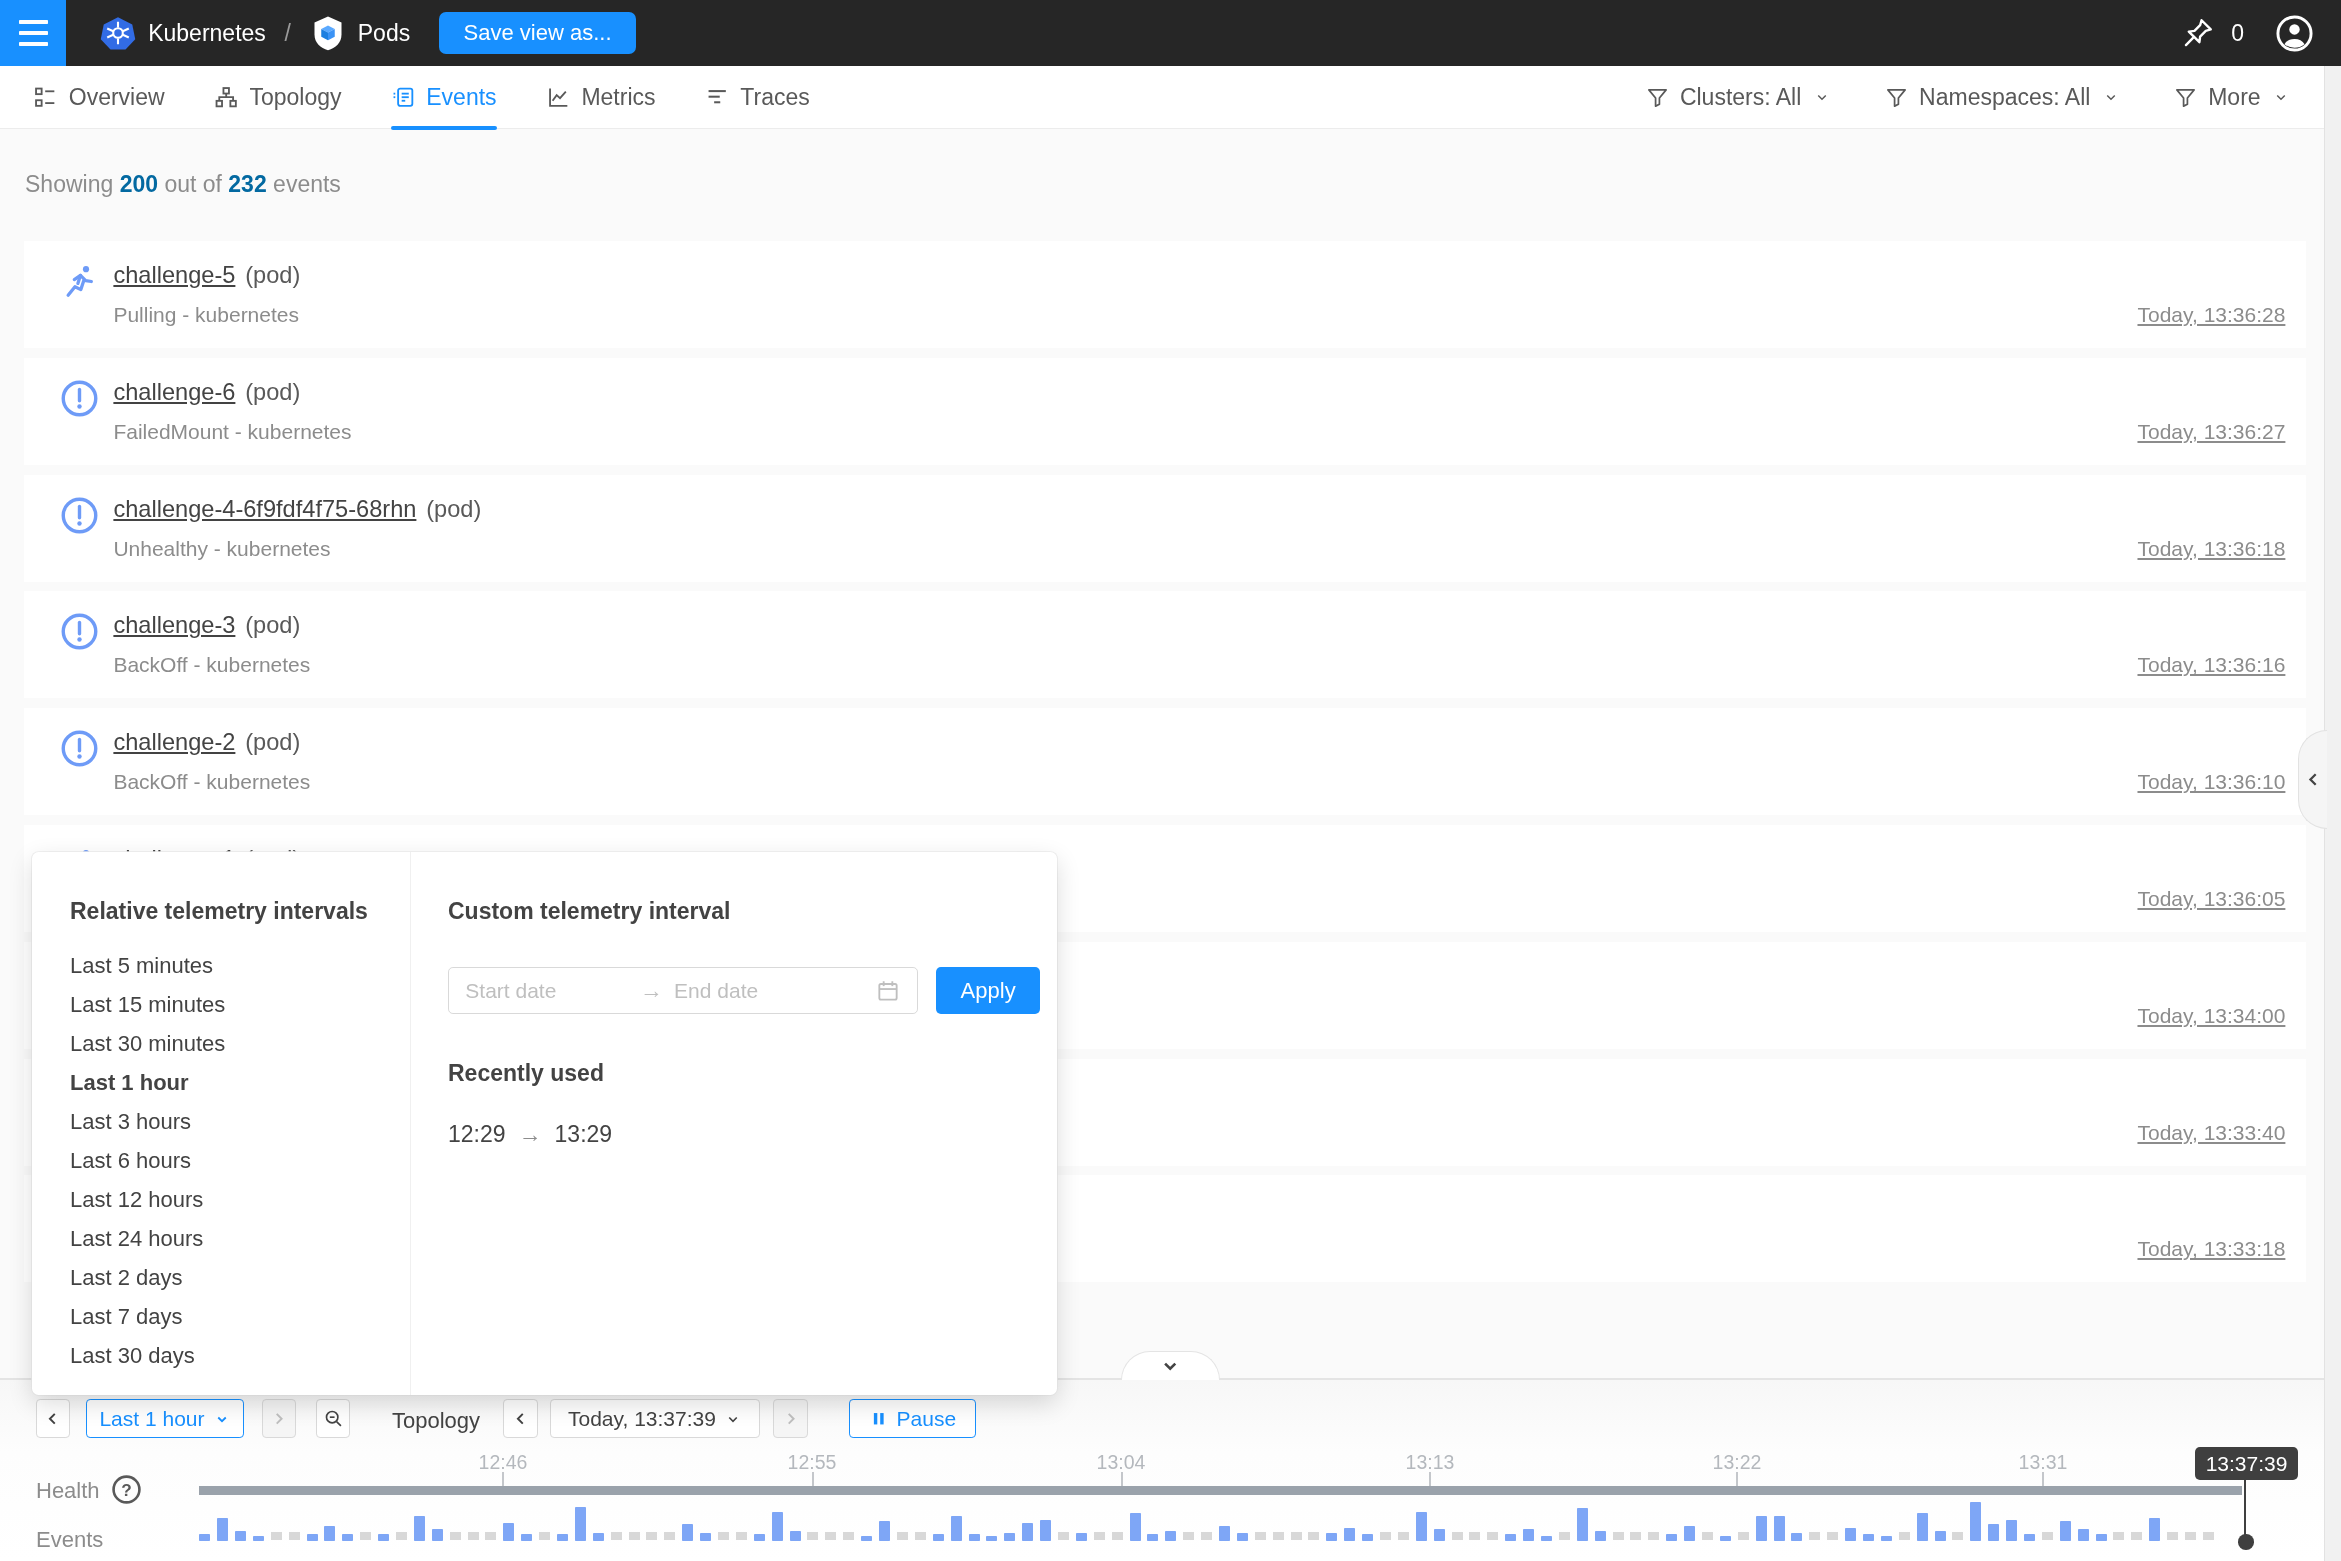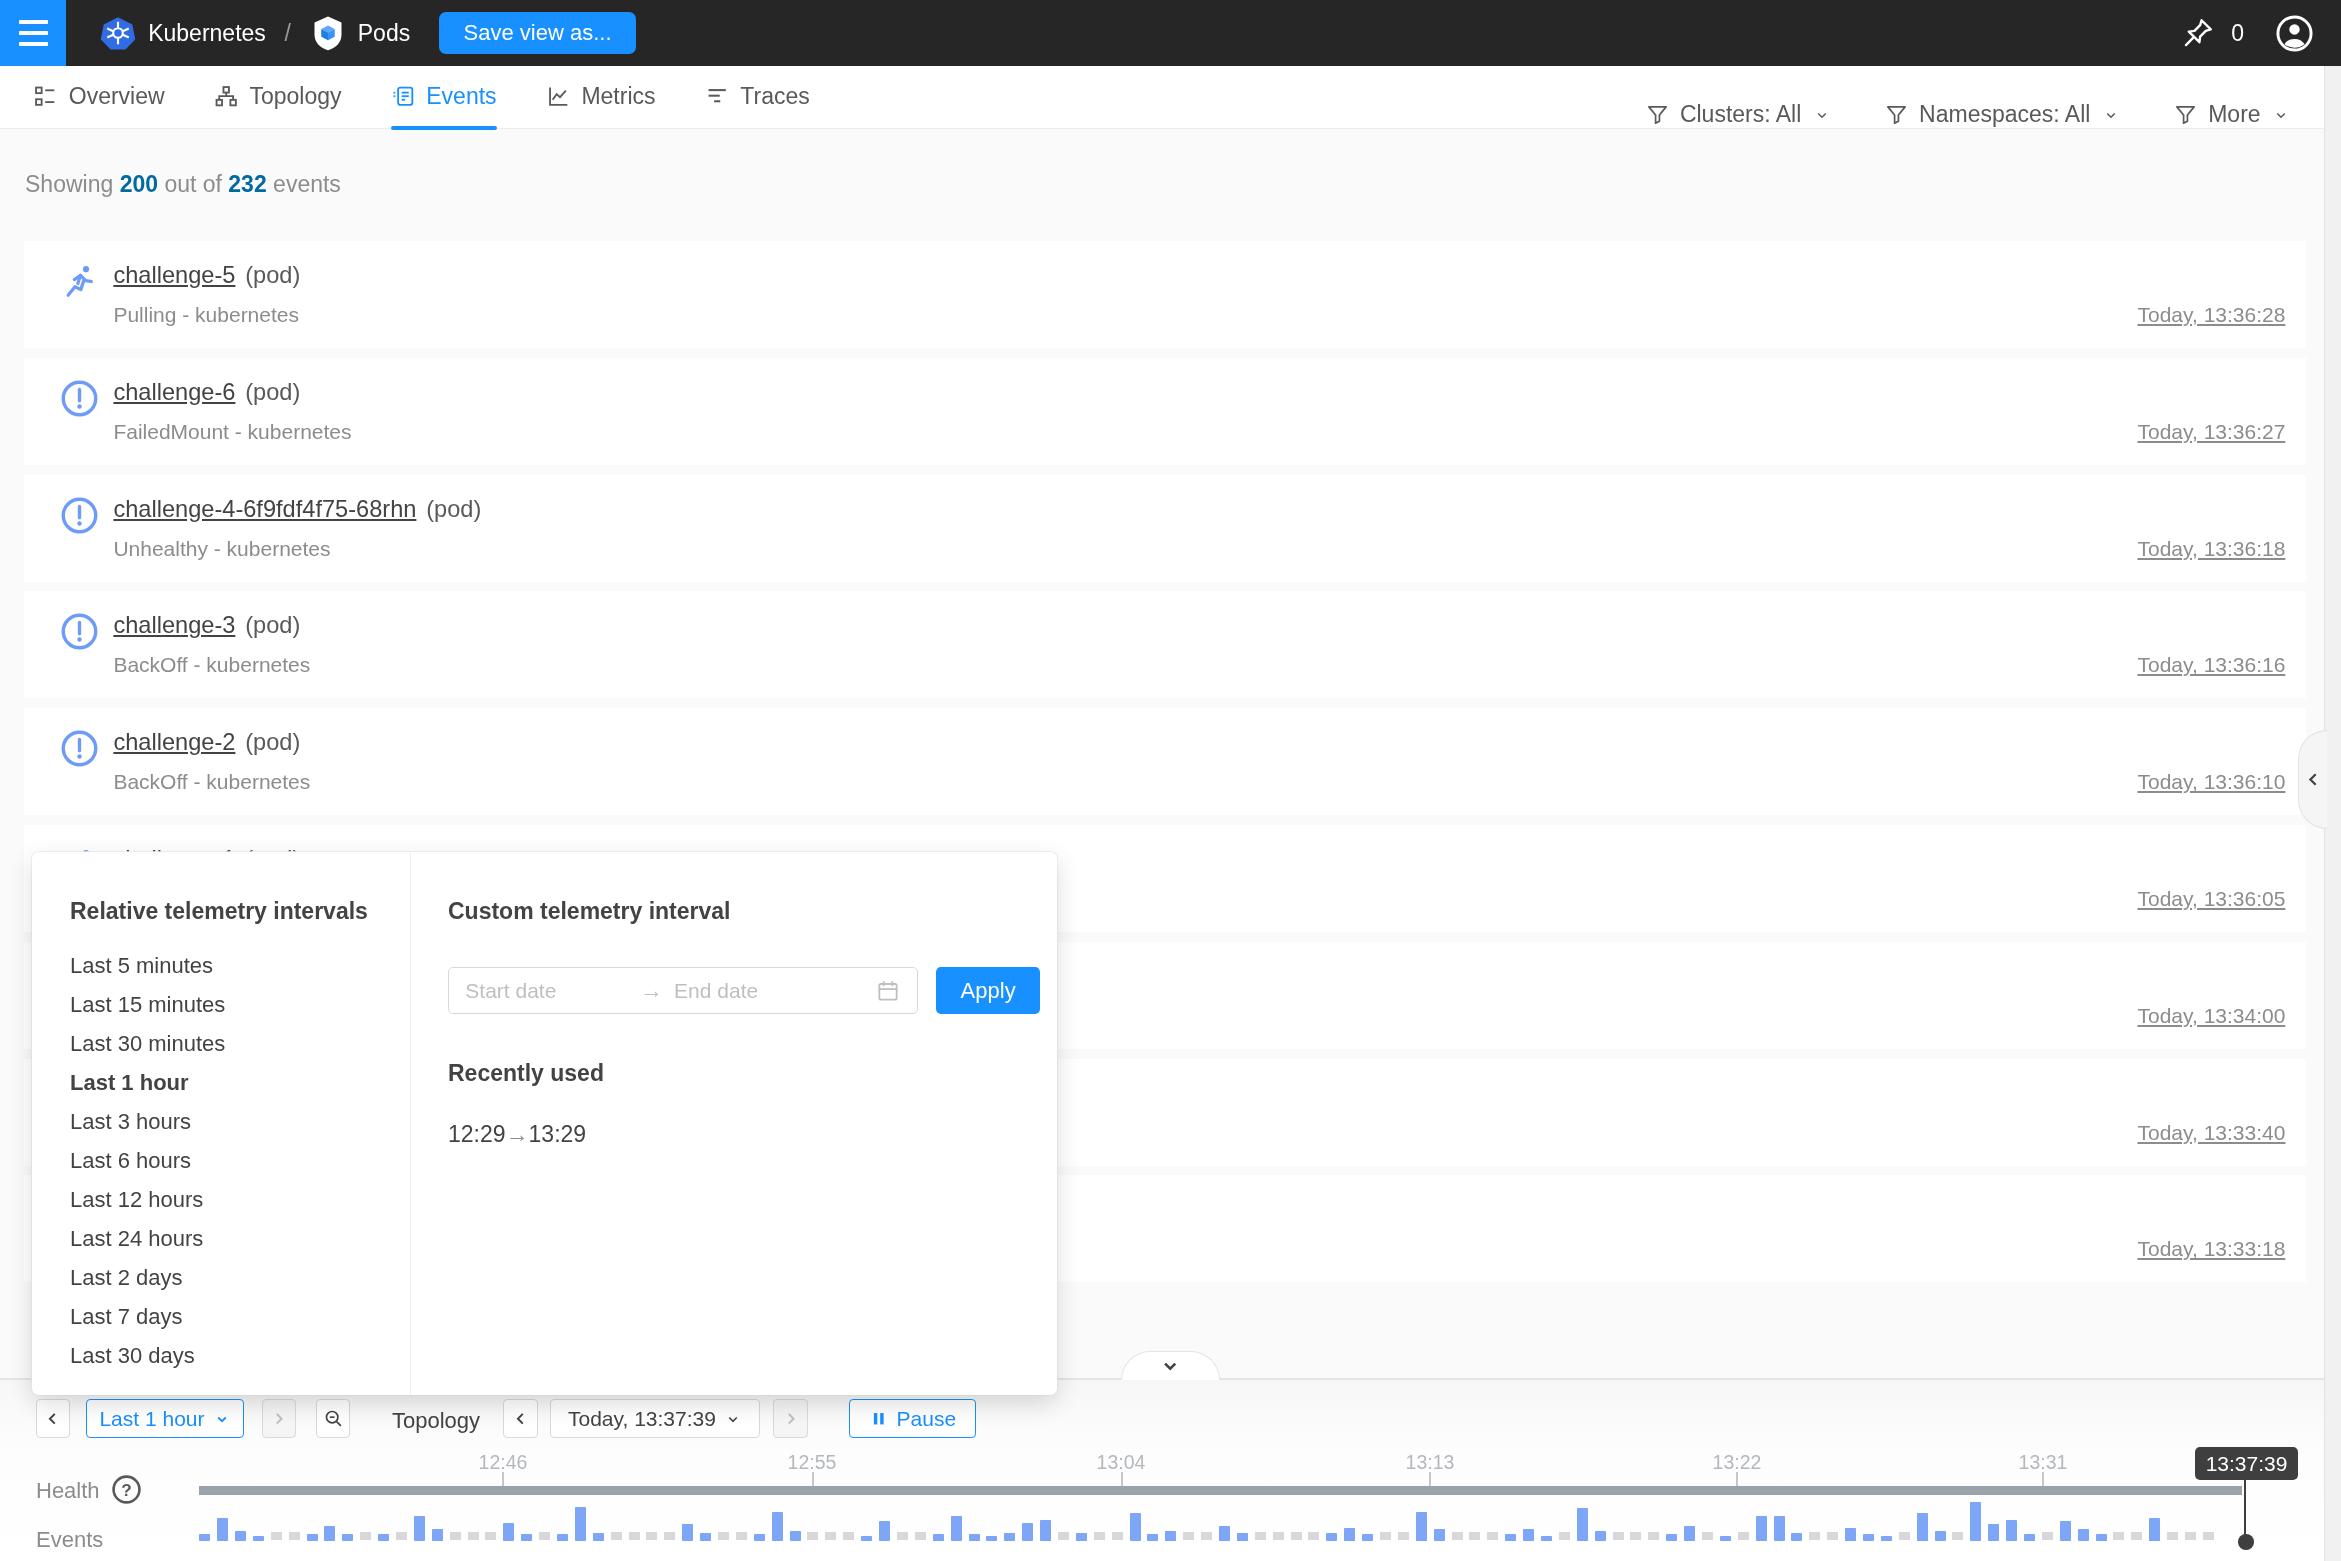--- a/index.html
+++ b/index.html
@@ -15,21 +15,21 @@
   .hamburger { width:66px; height:66px; background:#1890ff; border:none; cursor:pointer; display:flex; flex-direction:column; justify-content:center; align-items:center; gap:6.5px; }
   .hamburger i { display:block; width:29px; height:4.1px; background:#fff; border-radius:0.8px; }
   .crumb { display:flex; align-items:center; gap:12.2px; margin-left:34px; }
   .crumb .txt { color:#fff; font-size:23px; }
   .crumb .sep { color:#9a9a9a; font-size:23px; margin:0 6.5px; }
   .save-btn { margin-left:29px; height:42px; padding:0 24.4px; background:#1890ff; color:#fff; border:none; border-radius:7px; font-size:22px; cursor:pointer; font-family:inherit; }
   .topbar-right { margin-left:auto; display:flex; align-items:center; gap:16.3px; margin-right:28px; }
   .pin-count { color:#fff; font-size:23px; margin-right:14.6px; }
 
   
-  .tabbar { position:absolute; left:0; top:66px; width:2342px; height:63px; background:#fff; border-bottom:1.6px solid #ececec; display:flex; align-items:flex-end; z-index:20; }
+  .tabbar { position:absolute; left:0; top:66px; width:2342px; height:63px; background:#fff; border-bottom:1.6px solid #ececec; display:flex; align-items:center; z-index:20; }
   .tabs { display:flex; align-items:center; gap:49px; padding-left:33px; }
   .tab { position:relative; height:63px; display:flex; align-items:center; gap:11.4px; font-size:23px; color:#595959; cursor:pointer; }
   .tab.active { color:#1890ff; }
   .tab.active::after { content:""; position:absolute; left:0; right:0; bottom:-1.6px; height:4.1px; background:#1890ff; border-radius:2.4px; }
   .filterbar { margin-left:auto; display:flex; align-items:center; gap:54px; padding-right:52px; }
   .filter { display:flex; align-items:center; gap:11.4px; font-size:23px; color:#595959; cursor:pointer; }
 
   
   .summary { position:absolute; left:25px; top:171px; font-size:23px; color:#8c8c8c; z-index:2; }
   .summary b { color:#0369a1; font-weight:bold; }
@@ -57,21 +57,21 @@
   .interval-list { list-style:none; margin-top:21px; }
   .interval-list li { height:39px; line-height:39px; font-size:22px; color:#434343; cursor:pointer; }
   .interval-list li.selected { font-weight:bold; }
   .popup-right { flex:1; padding:46px 0 0 37px; }
   .date-box { margin-top:42px; width:470px; height:47px; border:1.6px solid #d9d9d9; border-radius:4.9px; display:inline-flex; align-items:center; padding:0 16.3px; vertical-align:top; }
   .date-box input { border:none; outline:none; font-size:21px; font-family:Liberation Sans, sans-serif; color:#434343; width:163px; background:transparent; }
   .date-box input::placeholder { color:#bfbfbf; }
   .date-arrow { color:#bfbfbf; font-size:23px; margin:0 11.4px; }
   .apply-btn { margin-top:42px; margin-left:14.6px; height:47px; padding:0 24.4px; background:#1890ff; color:#fff; border:none; border-radius:4.9px; font-size:22px; cursor:pointer; vertical-align:top; font-family:inherit; }
   .recent-title { margin-top:46px; font-size:23px; font-weight:bold; color:#434343; }
-  .recent-range { margin-top:34px; font-size:23px; color:#434343; display:flex; align-items:center; cursor:pointer; }
+  .recent-range { margin-top:34px; font-size:23px; color:#434343; display:flex; align-items:center; gap:13px; cursor:pointer; }
   .recent-range .ra { color:#8c8c8c; }
 
   
   .toolbar-bg { position:absolute; left:0; top:1380px; width:2324px; height:181px; background:linear-gradient(#f7f7f7,#fdfdfd 40%,#ffffff); z-index:3; }
   .tbtn { position:absolute; top:1399px; height:39px; background:#fff; border:1.6px solid #d9d9d9; border-radius:4.1px; display:flex; align-items:center; justify-content:center; gap:8.1px; font-size:21px; color:#434343; cursor:pointer; z-index:6; font-family:inherit; }
   .tbtn.disabled { background:#f5f5f5; cursor:default; }
   .tbtn.blue { border-color:#1890ff; color:#1890ff; }
   .tlabel { position:absolute; top:1408px; font-size:22px; color:#434343; z-index:6; }
 
   

